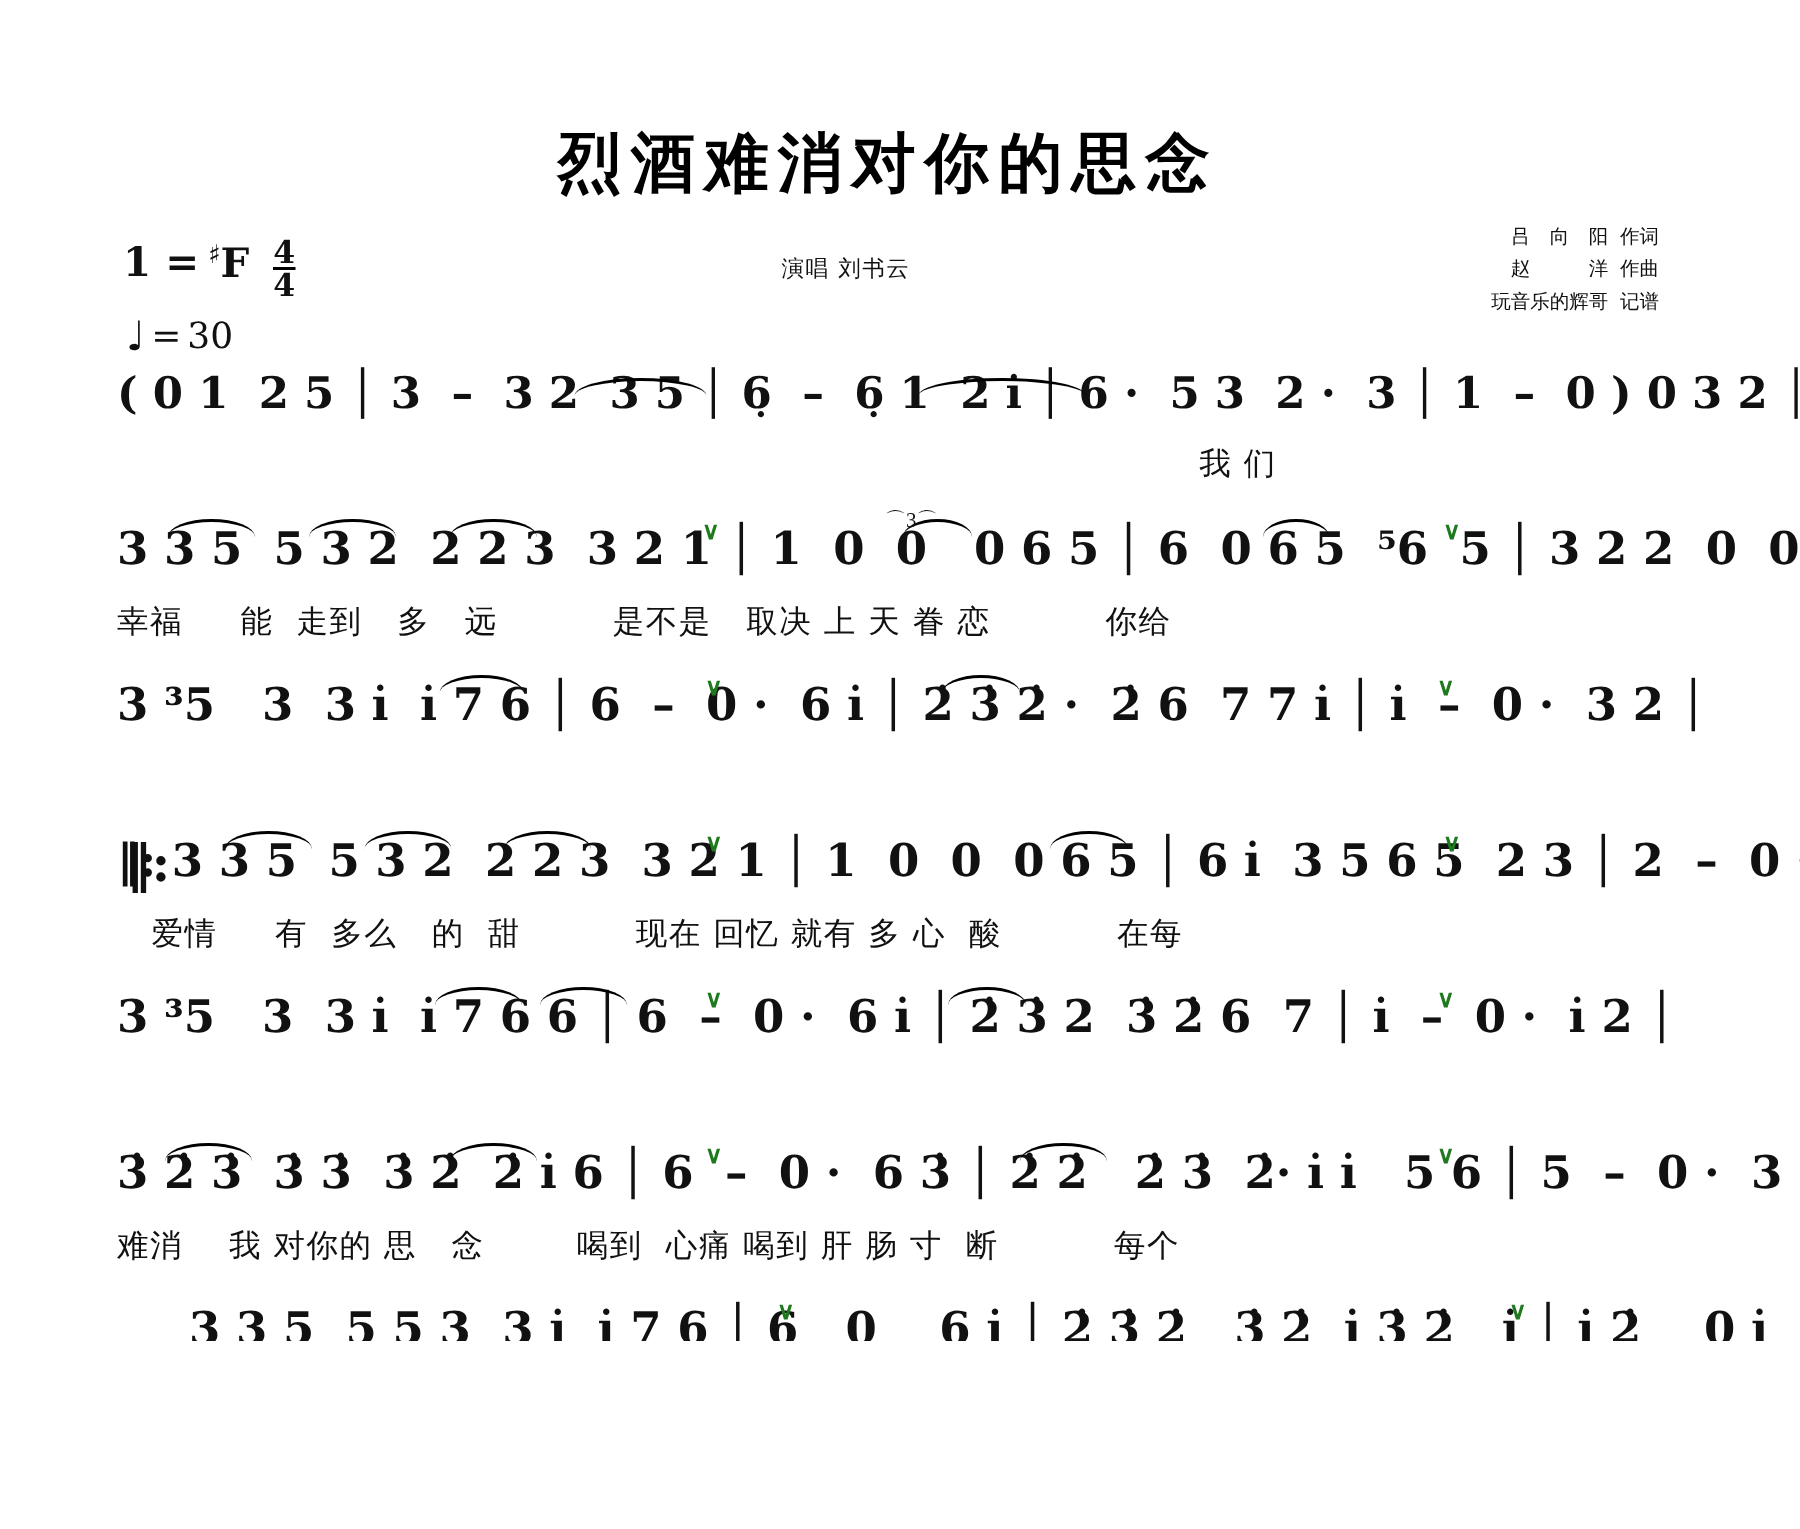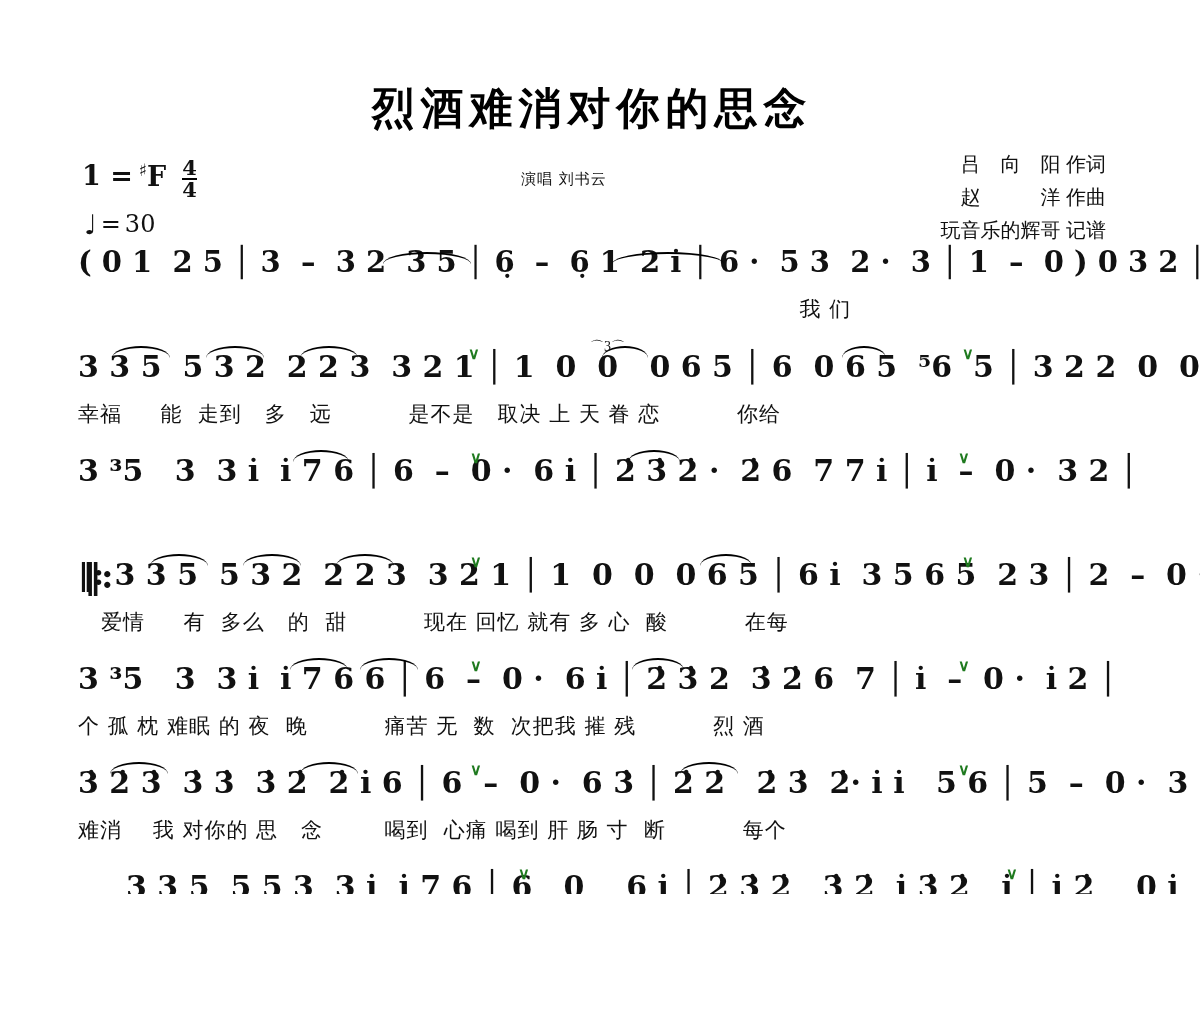--- a/index.html
+++ b/index.html
@@ -64,23 +64,23 @@
     position:absolute;
     left:521px; top:32px;
     font-size:15px;
     letter-spacing:1px;
     font-family:"DejaVu Serif", serif;
   }
   .credits{
     position:absolute;
     right:78px; top:10px;
     text-align:right;
-    font-size:20px;
+    font-size:13px;
     line-height:1.65;
-    font-family:Liberation Sans, sans-serif;
+    font-family:Liberation Mono, monospace;
   }
   
   .line{
     position:relative;
     margin:0 0 0 0;
     padding:0 78px;
     height:104px;
   }
   .notes{
     font-family:"DejaVu Serif", serif;
@@ -182,21 +182,20 @@
     <div class="slur" style="left:150px;top:12px;width:58px;"></div>
     <div class="slur" style="left:243px;top:12px;width:58px;"></div>
     <div class="slur" style="left:336px;top:12px;width:58px;"></div>
     <div class="slur" style="left:700px;top:12px;width:52px;"></div>
     <span class="v-mark" style="position:absolute;left:470px;top:10px;">∨</span>
     <span class="v-mark" style="position:absolute;left:962px;top:10px;">∨</span>
   </div>
 
   <div class="line">
     <div class="notes">3 ³5   3  3 i̇  i̇ 7 6 6 │ 6  –  0 ·  6 i̇ │ 2̇ 3̇ 2  3̇ 2̇ 6  7 │ i̇  –  0 ·  i̇ 2 │</div>
-    <div class="lyrics">个 孤 枕 难眠 的 夜  晚          痛苦 无  数  次把我 摧 残          烈 酒</div>
     <div class="slur" style="left:290px;top:12px;width:58px;"></div>
     <div class="slur" style="left:360px;top:12px;width:58px;"></div>
     <div class="slur" style="left:632px;top:12px;width:52px;"></div>
     <span class="v-mark" style="position:absolute;left:470px;top:10px;">∨</span>
     <span class="v-mark" style="position:absolute;left:958px;top:10px;">∨</span>
   </div>
 
   <div class="line">
     <div class="notes">3̇ 2̇ 3̇  3̇ 3̇  3̇ 2̇  2̇ i̇ 6 │ 6  –  0 ·  6 3̇ │ 2̇ 2̇   2̇ 3̇  2̇· i̇ i̇   5 6 │ 5  –  0 ·  3 2 │</div>
     <div class="lyrics">难消    我 对你的 思   念        喝到  心痛 喝到 肝 肠 寸  断          每个</div>

